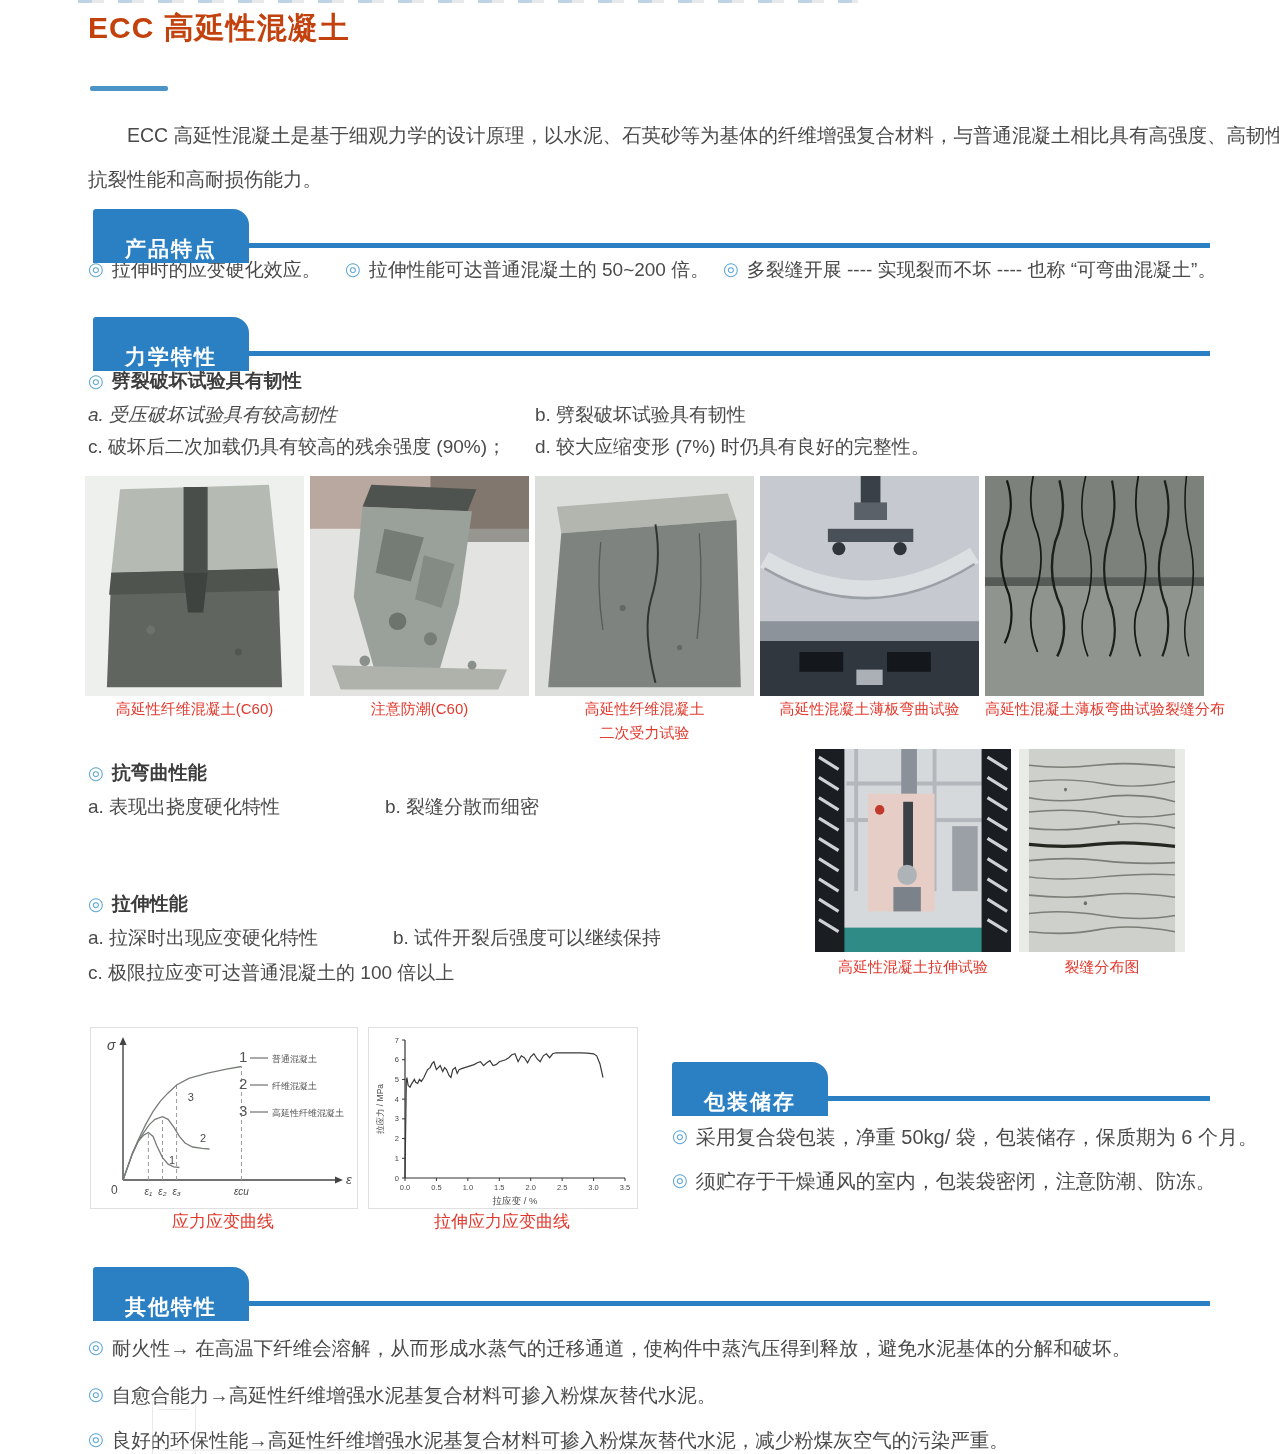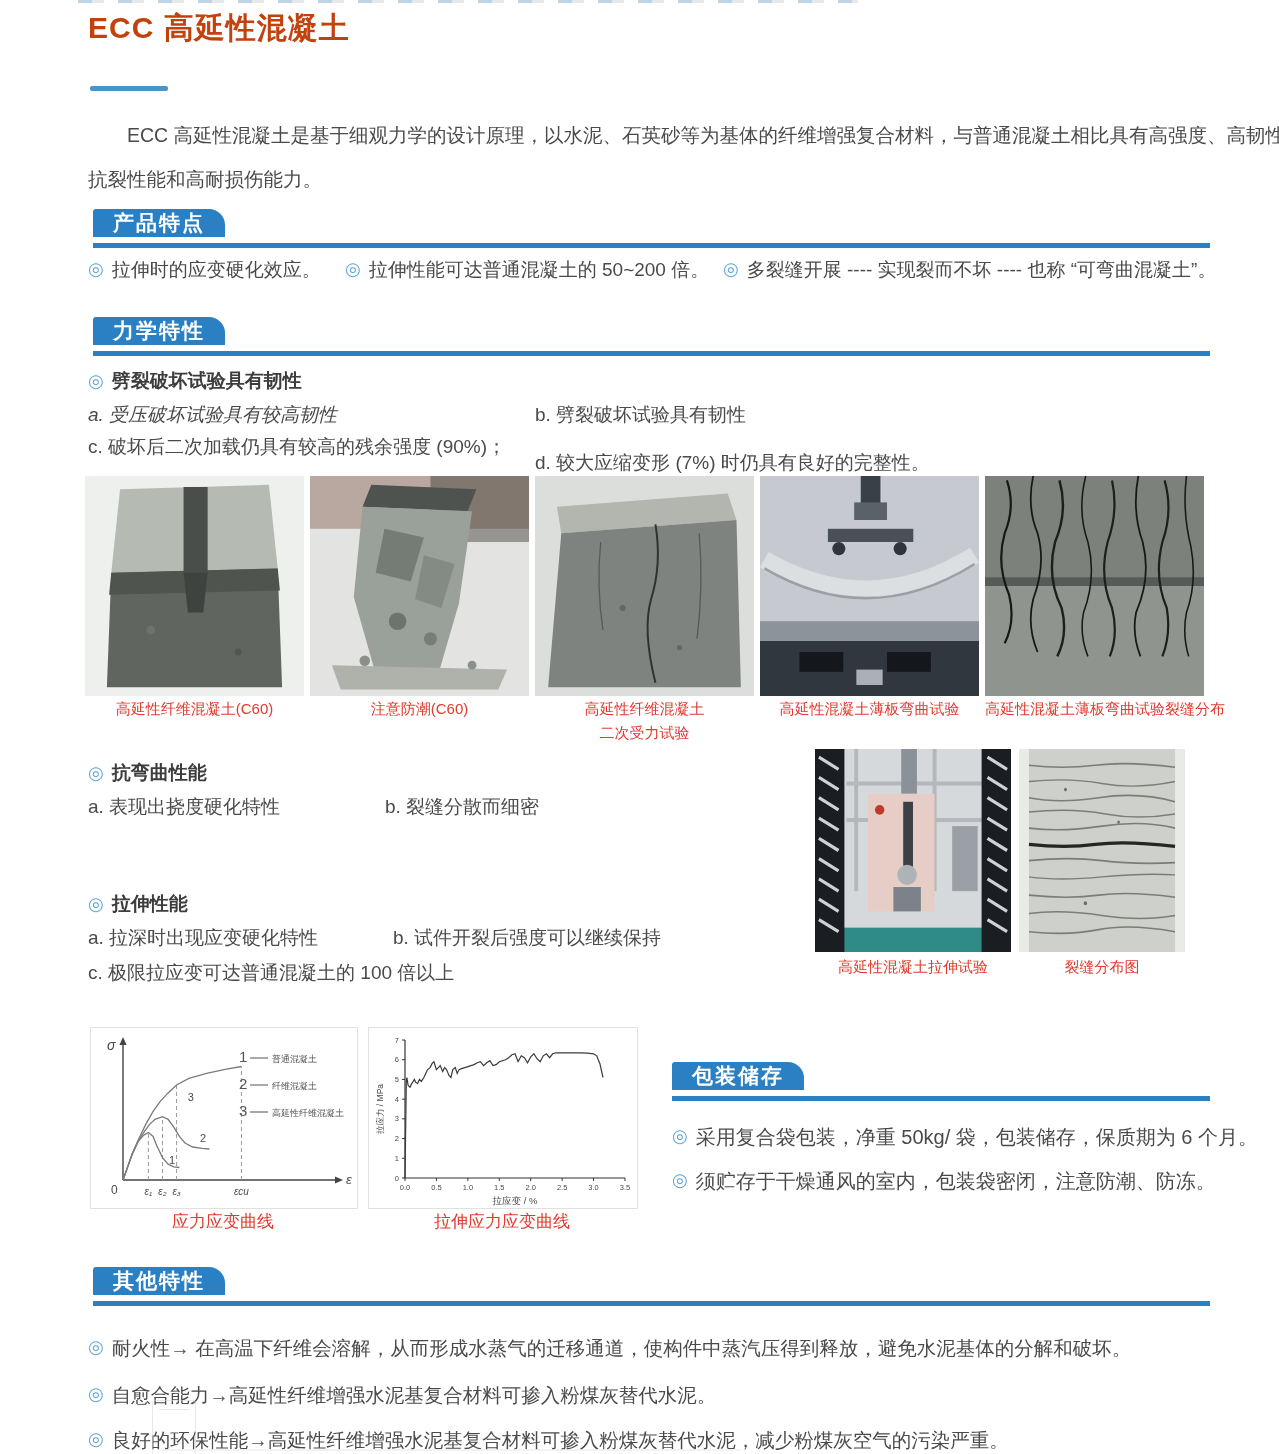--- a/index.html
+++ b/index.html
@@ -3,22 +3,22 @@
 <meta charset="utf-8">
 <style>
   html,body{margin:0;padding:0;background:#ffffff;}
   body{width:1279px;height:1454px;position:relative;overflow:hidden;
        font-family:"Liberation Sans","DejaVu Sans",sans-serif;color:#4a4a4a;}
   .abs{position:absolute;}
   .nowrap{white-space:nowrap;}
   .page-title{font-size:30px;font-weight:bold;color:#c2410c;letter-spacing:1px;margin:0;}
   .title-underline{width:78px;height:5px;background:#4a94c8;border-radius:2px;}
   .intro-line{font-size:19.5px;color:#4a4a4a;margin:0;}
-  .tab{height:28px;background:#2b80c4;color:#fff;display:flex;align-items:flex-end;
-       padding:0 20px;border-top-right-radius:16px;border-top-left-radius:3px;
+  .tab{height:54px;background:#2b80c4;color:#fff;display:flex;align-items:flex-end;
+       padding:0 32px;border-top-right-radius:16px;border-top-left-radius:3px;
        font-size:21px;font-weight:bold;letter-spacing:2px;z-index:2;}
   .tab-line{height:5px;background:#2b80c4;z-index:1;}
   .bullet{display:flex;align-items:flex-start;font-size:19px;color:#4a4a4a;}
   .bullet .dot{color:#5fa8d8;margin-right:8px;font-size:18px;line-height:1.35;}
   .subhead{display:flex;align-items:center;font-size:19px;font-weight:bold;color:#3d3d3d;}
   .subhead .dot{color:#5fa8d8;margin-right:8px;font-size:18px;font-weight:normal;}
   .item{font-size:19px;color:#4a4a4a;}
   .photo-frame{background:#f0f1ee;}
   .photo-frame svg{display:block;width:100%;height:100%;}
   .photo-caption{color:#e23a2e;font-size:15px;text-align:center;white-space:nowrap;}
@@ -65,21 +65,21 @@
 </div>
 <div class="abs tab-line" style="left:93px;top:351px;width:1117px;"></div>
 
 <div class="abs subhead nowrap" style="left:88px;top:368px;">
   <span class="dot">◎</span>
   <span>劈裂破坏试验具有韧性</span>
 </div>
 <div class="abs item nowrap" style="left:88px;top:402px;font-style:italic;">a. 受压破坏试验具有较高韧性</div>
 <div class="abs item nowrap" style="left:535px;top:402px;">b. 劈裂破坏试验具有韧性</div>
 <div class="abs item nowrap" style="left:88px;top:434px;">c. 破坏后二次加载仍具有较高的残余强度 (90%)；</div>
-<div class="abs item nowrap" style="left:535px;top:450px;">d. 较大应缩变形 (7%) 时仍具有良好的完整性。</div>
+<div class="abs item nowrap" style="left:535px;top:434px;">d. 较大应缩变形 (7%) 时仍具有良好的完整性。</div>
 
 <div class="abs photo-frame" style="left:85px;top:476px;width:219px;height:220px;">
   <svg viewBox="0 0 100 100" preserveAspectRatio="none">
     <rect width="100" height="100" fill="#eef0ed"></rect>
     <polygon points="16,6 84,4 88,42 12,44" fill="#b5bab2"></polygon>
     <polygon points="12,44 88,42 90,96 10,96" fill="#60655f"></polygon>
     <polygon points="12,44 88,42 89,52 11,54" fill="#4f544f"></polygon>
     <rect x="45" y="5" width="11" height="39" fill="#494e4a"></rect>
     <polygon points="45,44 56,44 54,62 47,62" fill="#3e433f"></polygon>
     <circle cx="30" cy="70" r="2" fill="#6d726c"></circle>

